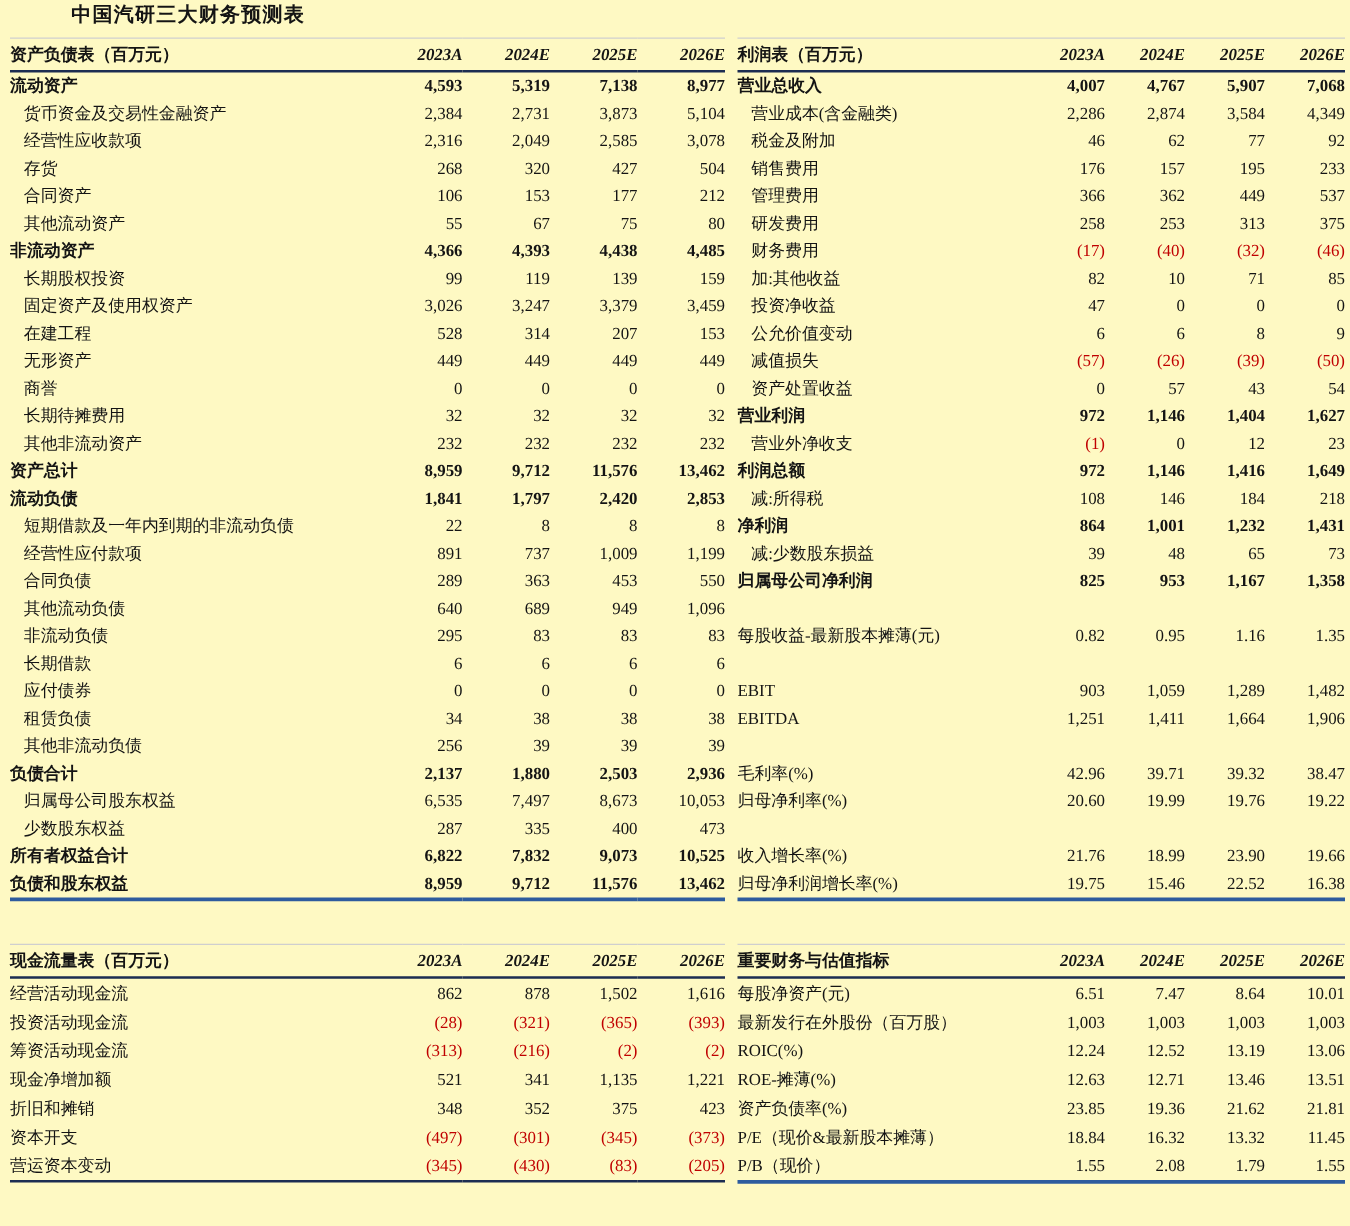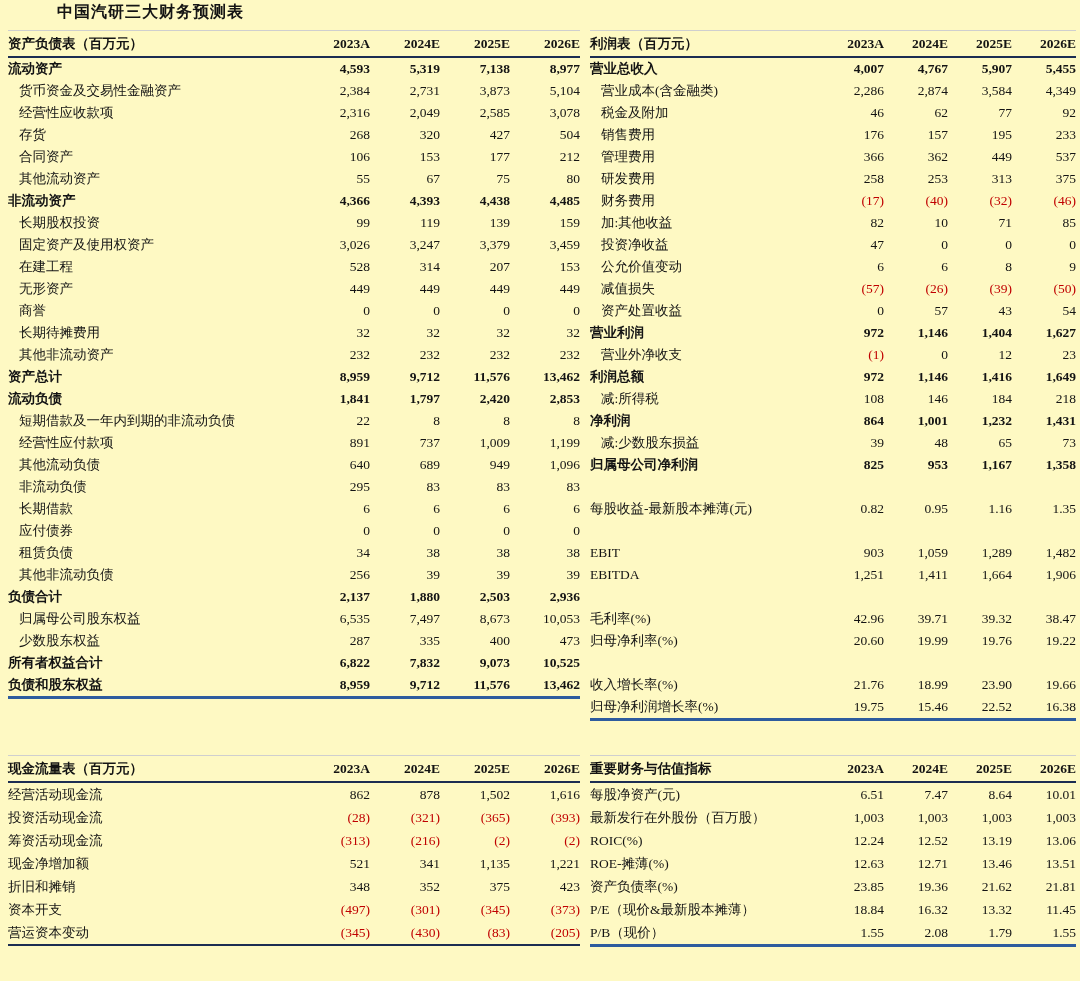--- a/index.html
+++ b/index.html
@@ -27,21 +27,21 @@
   table{width:100%;border-collapse:collapse;table-layout:fixed;}
   .top-left col.numcol,.bottom-left col.numcol{width:70px;}
   .top-right col.numcol,.bottom-right col.numcol{width:64px;}
 
   thead th{
     border-top:1px solid var(--grayline);
     border-bottom:2px solid var(--navy);
     font-size:13.5px;font-weight:bold;padding:4px 0 3px 0;white-space:nowrap;
   }
   thead th.label{text-align:left;}
-  thead th.num{text-align:right;}
+  thead th.num{text-align:right;font-style:italic;}
 
   tbody td{
     font-size:13.5px;line-height:22px;height:22px;
     padding:0;white-space:nowrap;overflow:hidden;
   }
   .bottom-left tbody td,.bottom-right tbody td{line-height:23px;height:23px;}
   tbody td.label{text-align:left;}
   tbody td.num{text-align:right;font-family:"Liberation Serif", serif;}
   tbody td.indent{padding-left:11px;}
   tr.bold td{font-weight:bold;}
@@ -201,20 +201,27 @@
             <td class="num">8</td>
           </tr>
           <tr>
             <td class="label indent">经营性应付款项</td>
             <td class="num">891</td>
             <td class="num">737</td>
             <td class="num">1,009</td>
             <td class="num">1,199</td>
           </tr>
           <tr>
+            <td class="label indent">合同负债</td>
+            <td class="num">289</td>
+            <td class="num">363</td>
+            <td class="num">453</td>
+            <td class="num">550</td>
+          </tr>
+          <tr>
             <td class="label indent">其他流动负债</td>
             <td class="num">640</td>
             <td class="num">689</td>
             <td class="num">949</td>
             <td class="num">1,096</td>
           </tr>
           <tr>
             <td class="label indent">非流动负债</td>
             <td class="num">295</td>
             <td class="num">83</td>
@@ -304,21 +311,21 @@
             <th class="num">2025E</th>
             <th class="num">2026E</th>
           </tr>
         </thead>
         <tbody>
           <tr class="bold">
             <td class="label">营业总收入</td>
             <td class="num">4,007</td>
             <td class="num">4,767</td>
             <td class="num">5,907</td>
-            <td class="num">5,455</td>
+            <td class="num">7,068</td>
           </tr>
           <tr>
             <td class="label indent">营业成本(含金融类)</td>
             <td class="num">2,286</td>
             <td class="num">2,874</td>
             <td class="num">3,584</td>
             <td class="num">4,349</td>
           </tr>
           <tr>
             <td class="label indent">税金及附加</td>

